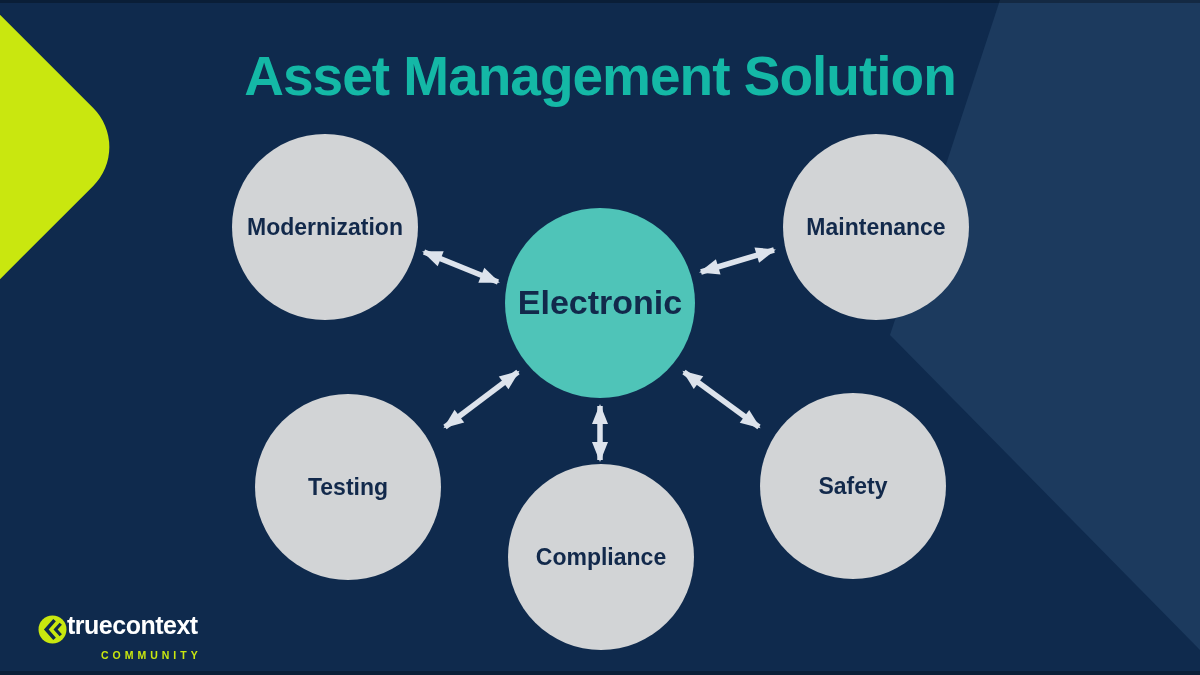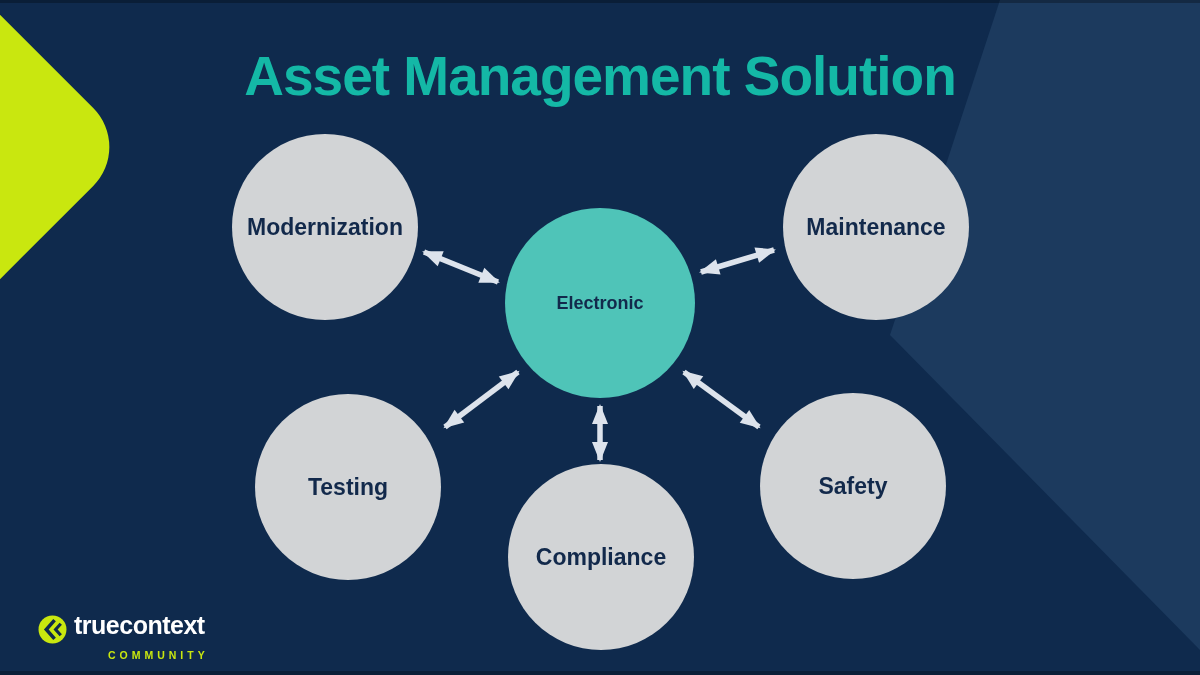--- a/index.html
+++ b/index.html
@@ -76,35 +76,34 @@
     color: #12294b;
     font-weight: bold;
   }
   .node .label { font-size: 23px; }
 
   .node.hub {
     background: #4fc4b8;
     width: 190px; height: 190px;
     left: 505px; top: 208px;
   }
-  .hub-label { font-size: 18px; line-height: 1.15; }
+  .hub-label { font-size: 34px; line-height: 1.15; }
 
   .node.modernization { width: 186px; height: 186px; left: 232px; top: 134px; }
   .node.maintenance   { width: 186px; height: 186px; left: 783px; top: 134px; }
   .node.testing       { width: 186px; height: 186px; left: 255px; top: 394px; }
   .node.compliance    { width: 186px; height: 186px; left: 508px; top: 464px; }
   .node.safety        { width: 186px; height: 186px; left: 760px; top: 393px; align-items: center; }
 
   .logo {
     position: absolute;
     left: 38px;
     top: 613px;
     display: flex;
     align-items: flex-start;
-    gap: 7px;
   }
   .logo-icon { width: 29px; height: 29px; margin-top: 2px; }
   .logo-text {
     display: flex;
     flex-direction: column;
     align-items: flex-end;
   }
   .brand-name {
     color: #ffffff;
     font-size: 25px;

